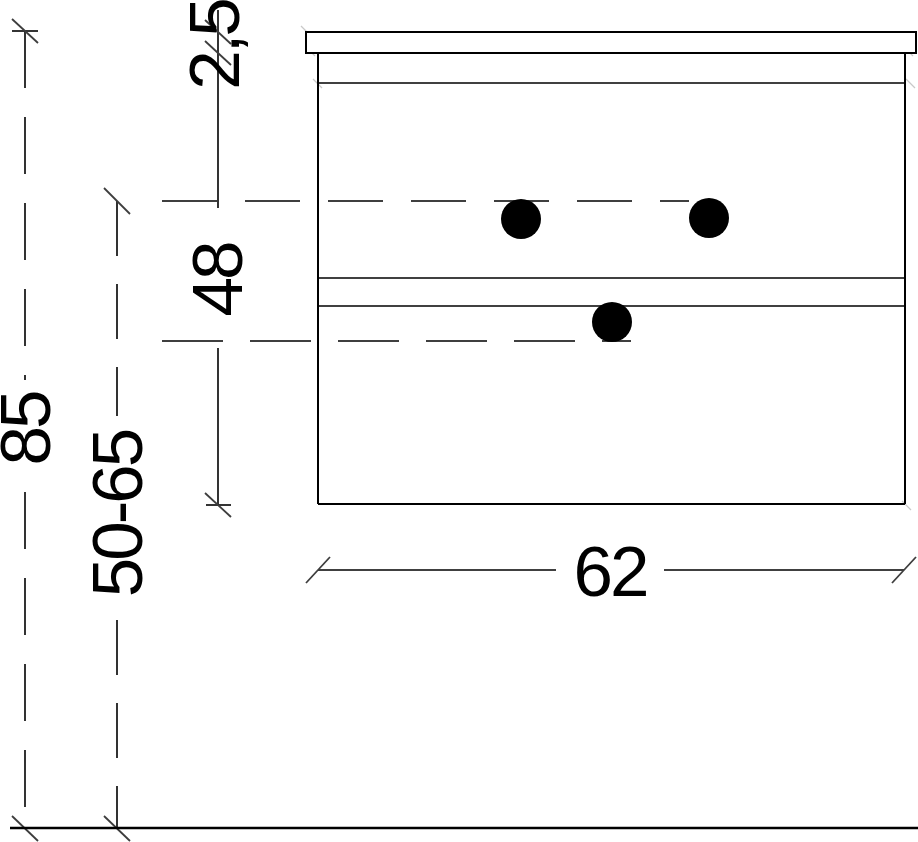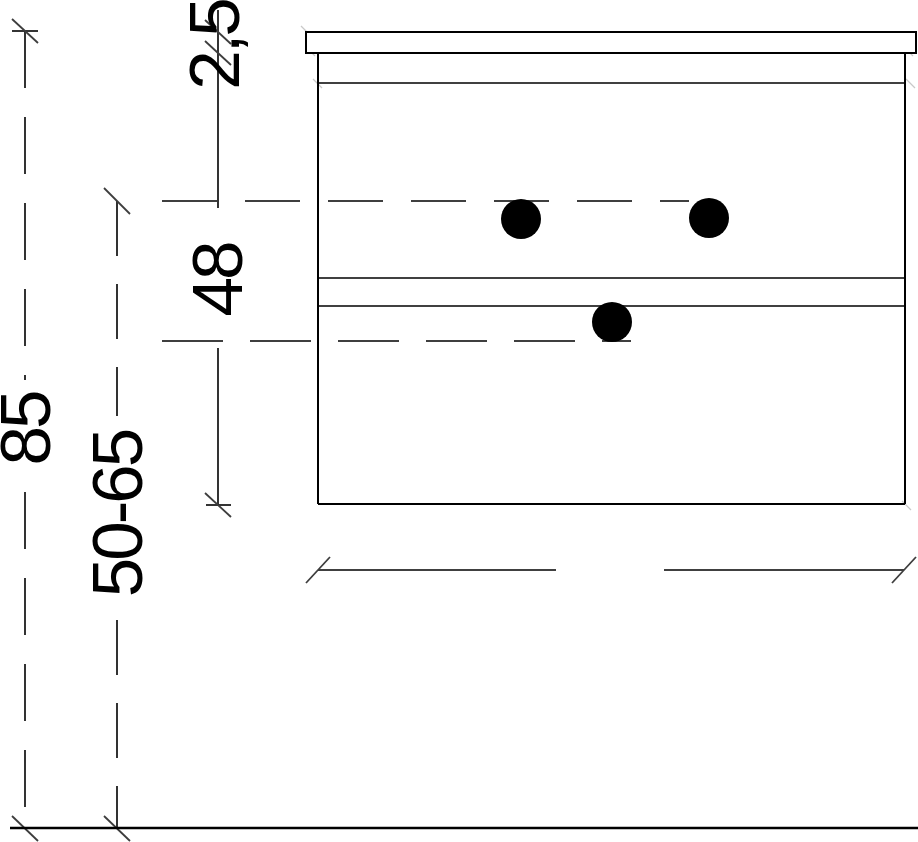--- a/index.html
+++ b/index.html
@@ -95,14 +95,15 @@
   </svg>
 
   <div class="dim-label" style="left:25px;top:429px;">85</div>
 
   <div class="dim-label" style="left:117px;top:514px;">50-65</div>
 
   <div class="dim-label" style="left:214px;top:45px;">2,5</div>
 
   <div class="dim-label" style="left:217px;top:280px;">48</div>
 
+  <div class="dim-label horizontal" style="left:610px;top:571px;">62</div>
 
 </div>
 
 </body></html>

